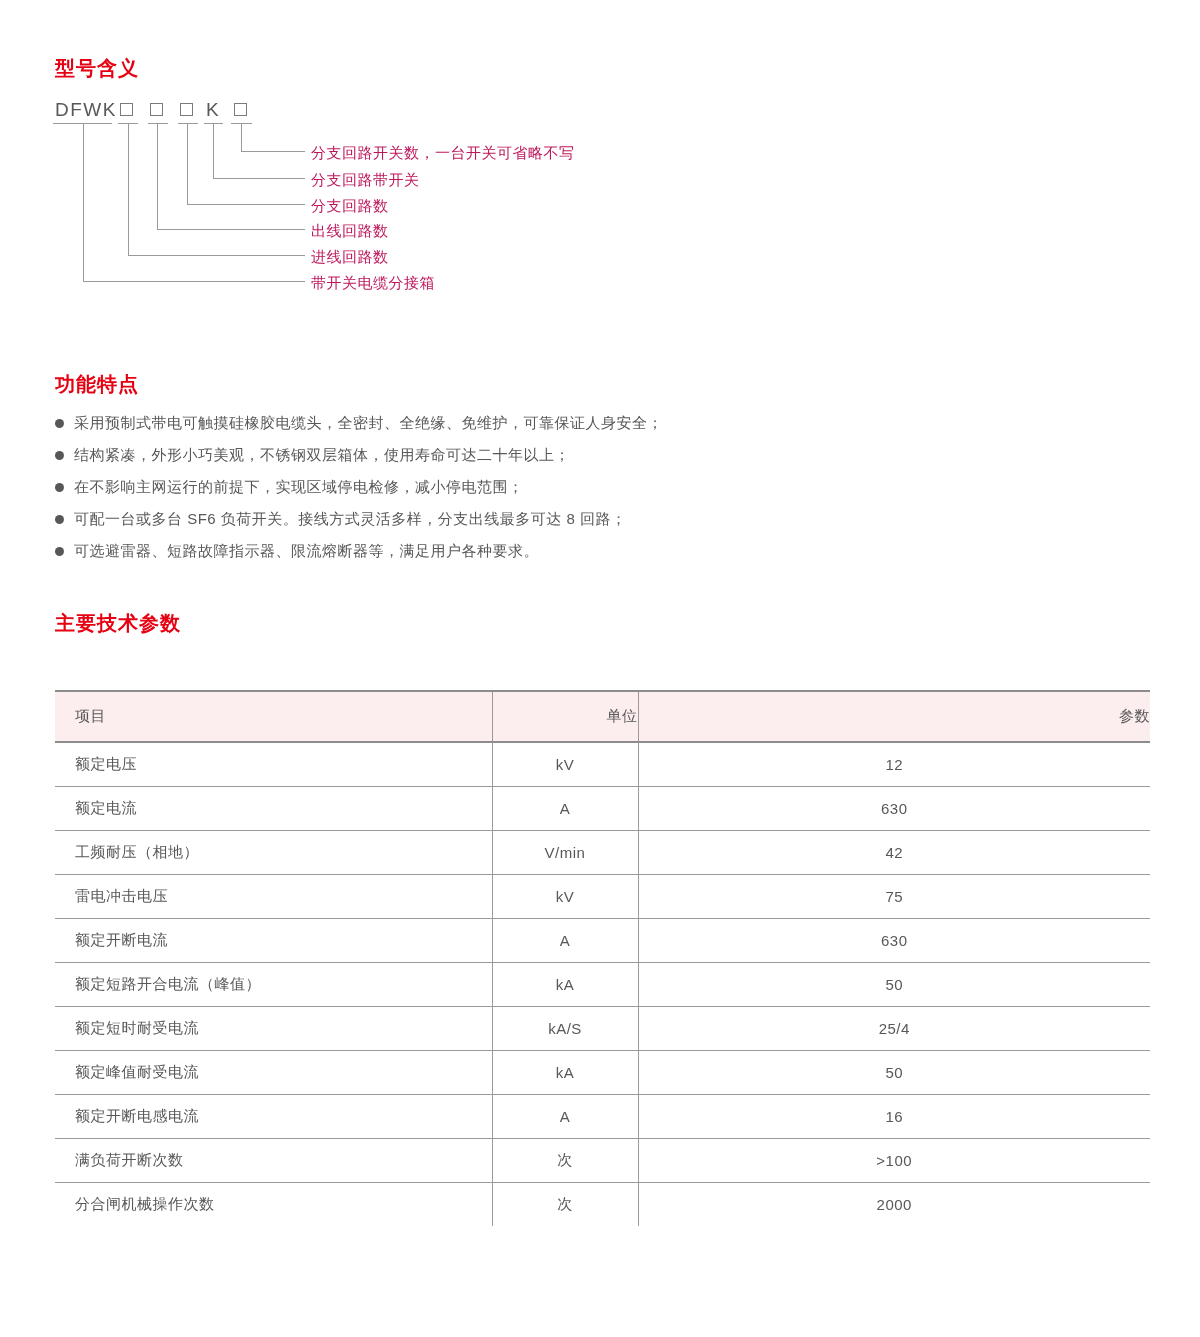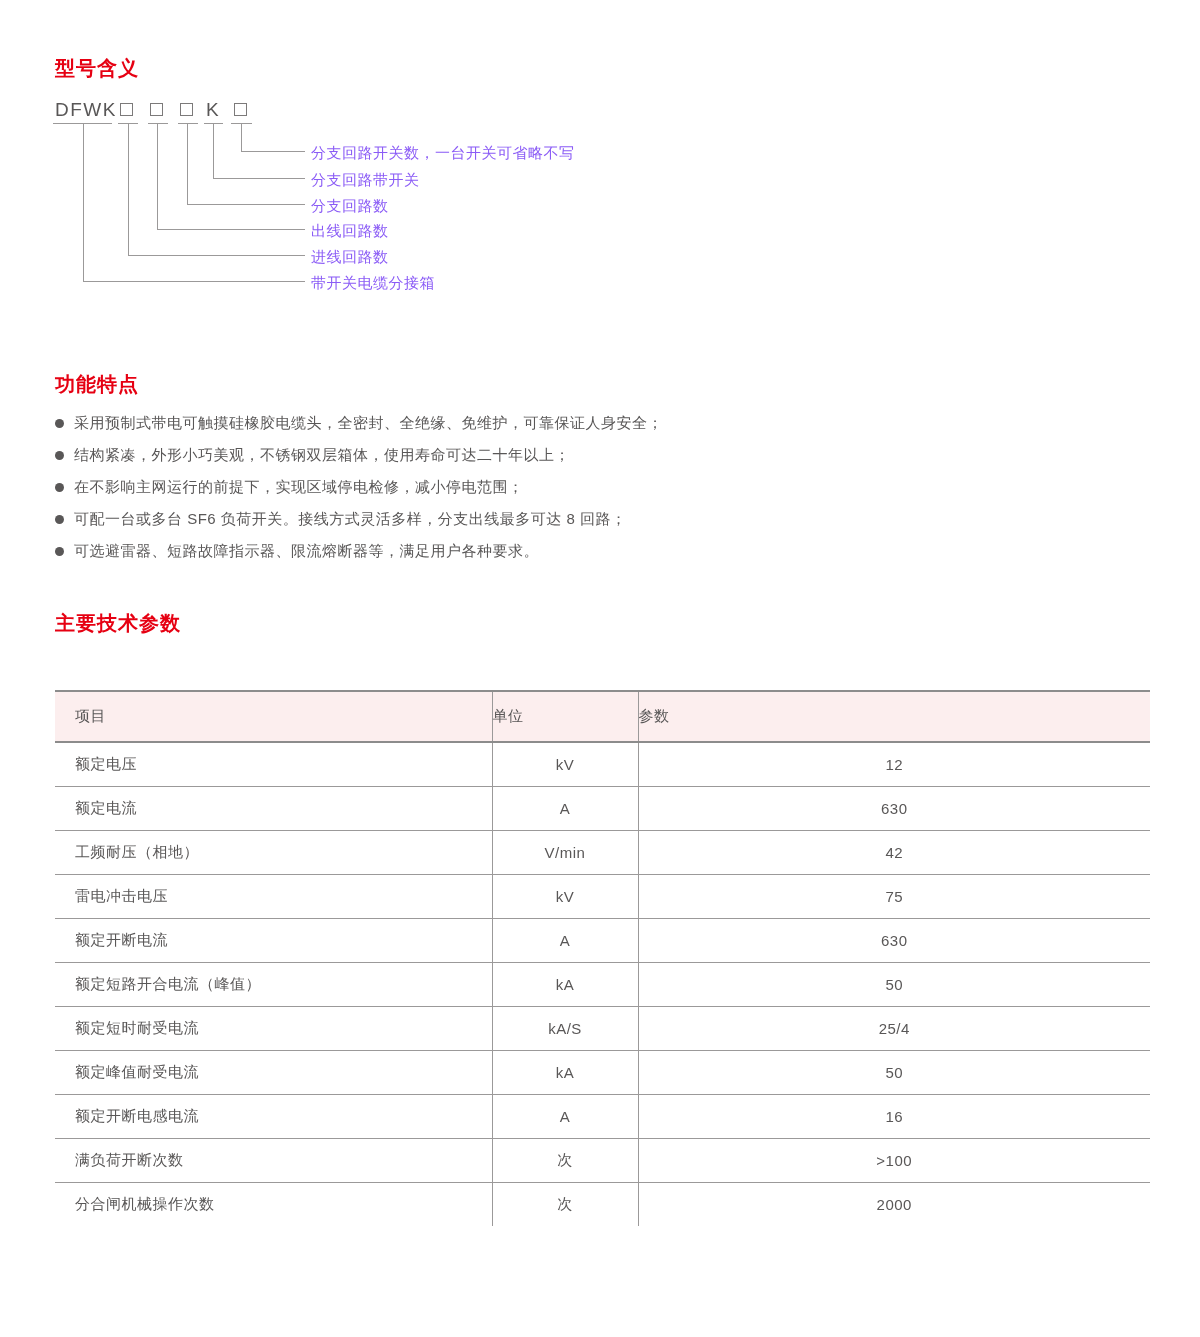--- a/index.html
+++ b/index.html
@@ -46,21 +46,21 @@
     border-left: 1px solid #9b9999; border-bottom: 1px solid #9b9999;
   }
   .c6 { left: 186px; width: 64px;  height: 28px;  }
   .c5 { left: 158px; width: 92px;  height: 55px;  }
   .c4 { left: 132px; width: 118px; height: 81px;  }
   .c3 { left: 102px; width: 148px; height: 106px; }
   .c2 { left: 73px;  width: 177px; height: 132px; }
   .c1 { left: 28px;  width: 222px; height: 158px; }
   .dlabel {
     position: absolute; left: 256px; transform: translateY(-50%);
-    font-size: 15px; color: #8b5cf6; white-space: nowrap; letter-spacing: 0.5px;
+    font-size: 15px; color: #be185d; white-space: nowrap; letter-spacing: 0.5px;
   }
   .dl1 { top: 54px; }  .dl2 { top: 81px; }  .dl3 { top: 107px; }
   .dl4 { top: 132px; } .dl5 { top: 158px; } .dl6 { top: 184px; }
 
   
   .features-list { position: absolute; left: 55px; top: 407px; width: 1050px; }
   .feat {
     display: flex; align-items: center; height: 32px;
     font-size: 15px; color: #595757; letter-spacing: 0.5px; white-space: nowrap;
   }
@@ -74,21 +74,21 @@
     position: absolute; left: 55px; top: 690px; width: 1095px;
     border-collapse: collapse; table-layout: fixed;
   }
   .params-table col.c-item { width: 437px; }
   .params-table col.c-unit { width: 146px; }
   .params-table col.c-val  { width: 512px; }
   .params-table th {
     height: 51px; background: #fceeee;
     border-top: 2px solid #8c8c8c; border-bottom: 2px solid #8c8c8c;
     font-weight: normal; font-size: 15px; color: #595757;
-    text-align: left; letter-spacing: 0.5px;
+    text-align: right; letter-spacing: 0.5px;
   }
   .params-table td {
     height: 44px; font-size: 15px; color: #595757;
     text-align: center; letter-spacing: 0.5px;
   }
   .params-table th:first-child, .params-table td:first-child {
     text-align: left; padding-left: 20px;
   }
   .params-table th + th, .params-table td + td { border-left: 1px solid #9b9999; }
   .params-table tbody tr + tr td { border-top: 1px solid #9b9999; }

